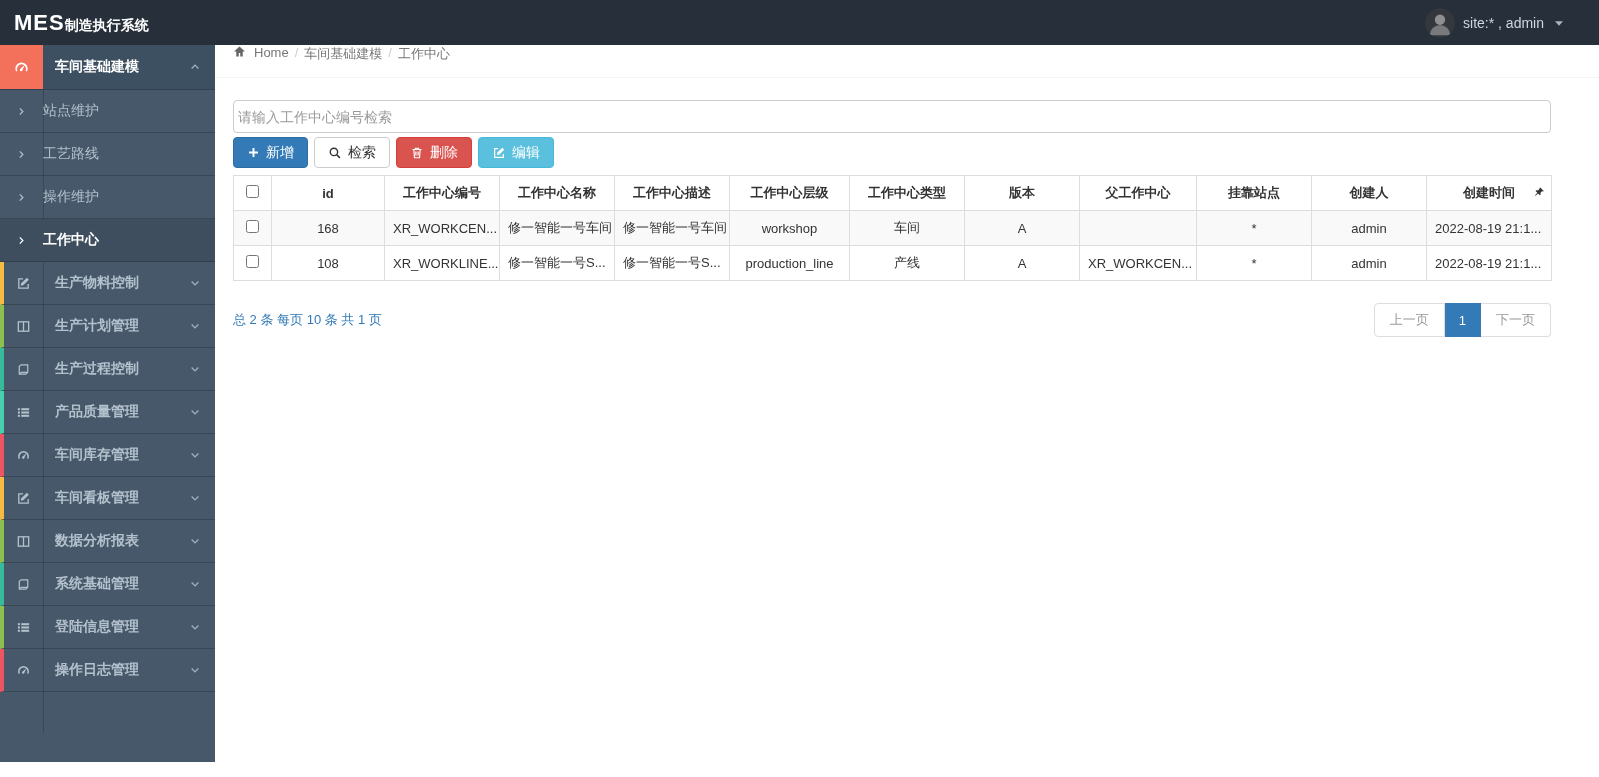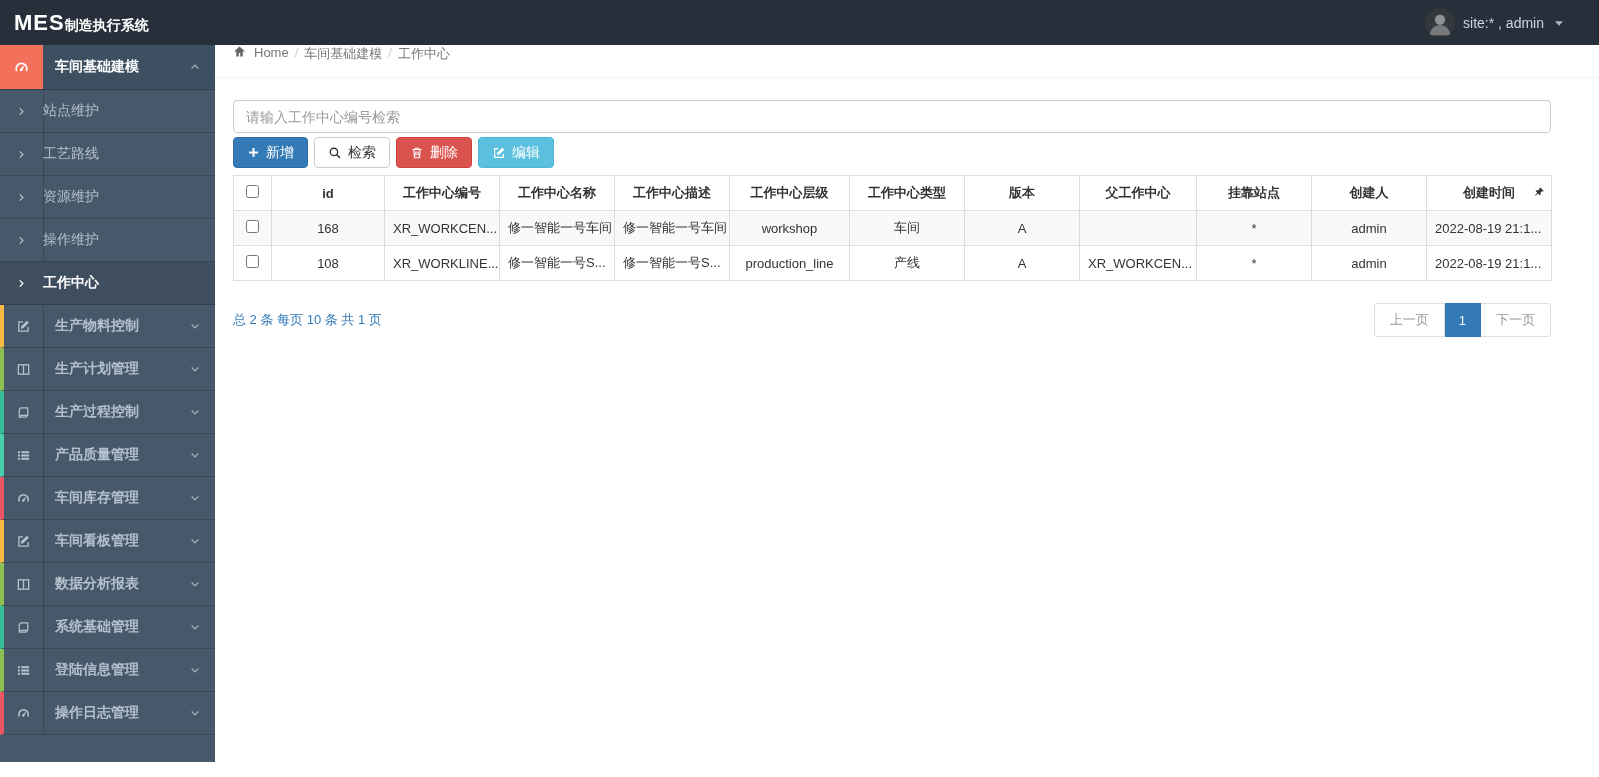--- a/index.html
+++ b/index.html
@@ -35,21 +35,21 @@
 
   
   .main { position:absolute; top:45px; left:215px; width:1384px; height:732px; background:#fff; }
   .breadcrumb { height:33px; display:flex; padding:0 18px; font-size:13px;
                 color:#777; gap:6px; border-bottom:1px solid #f4f4f4; }
   .breadcrumb .home-ic { color:#666; display:inline-flex; margin-right:2px; }
   .breadcrumb .sep { color:#ccc; }
   .breadcrumb a { color:#777; text-decoration:none; cursor:pointer; }
 
   .content { padding:22px 48px 0 18px; }
-  .search-input { width:100%; height:33px; border:1px solid #ccc; border-radius:4px; padding:6px 12px;
+  .search-input { width:100%; height:33px; border:1px solid #ccc; border-radius:4px; padding:6px 4px;
                   font-size:14px; color:#555; outline:none; font-family:inherit; }
   .search-input::placeholder { color:#999; }
 
   .btn-row { margin-top:4px; display:flex; gap:6px; }
   .btn { display:inline-flex; align-items:center; gap:6px; height:31px; padding:0 13px; font-size:14px;
          border-radius:4px; border:1px solid transparent; cursor:pointer; font-family:inherit; }
   .btn svg { display:block; }
   .btn-primary { background:#337ab7; border-color:#2e6da4; color:#fff; }
   .btn-default { background:#fff; border-color:#ccc; color:#333; }
   .btn-danger  { background:#d9534f; border-color:#d43f3a; color:#fff; }
@@ -125,28 +125,20 @@
       </span>
     <span class="label">站点维护</span>
   </div>
   <div class="menu-row submenu-row">
     <span class="icon-cell">
         <svg width="11" height="11" viewBox="0 0 16 16">
           <path d="M5.5 3.5L10 8l-4.5 4.5" fill="none" stroke="currentColor" stroke-width="1.8"></path>
         </svg>
       </span>
     <span class="label">工艺路线</span>
-  </div>
-  <div class="menu-row submenu-row">
-    <span class="icon-cell">
-        <svg width="11" height="11" viewBox="0 0 16 16">
-          <path d="M5.5 3.5L10 8l-4.5 4.5" fill="none" stroke="currentColor" stroke-width="1.8"></path>
-        </svg>
-      </span>
-    <span class="label">资源维护</span>
   </div>
   <div class="menu-row submenu-row">
     <span class="icon-cell">
         <svg width="11" height="11" viewBox="0 0 16 16">
           <path d="M5.5 3.5L10 8l-4.5 4.5" fill="none" stroke="currentColor" stroke-width="1.8"></path>
         </svg>
       </span>
     <span class="label">操作维护</span>
   </div>
   <div class="menu-row submenu-row active">

